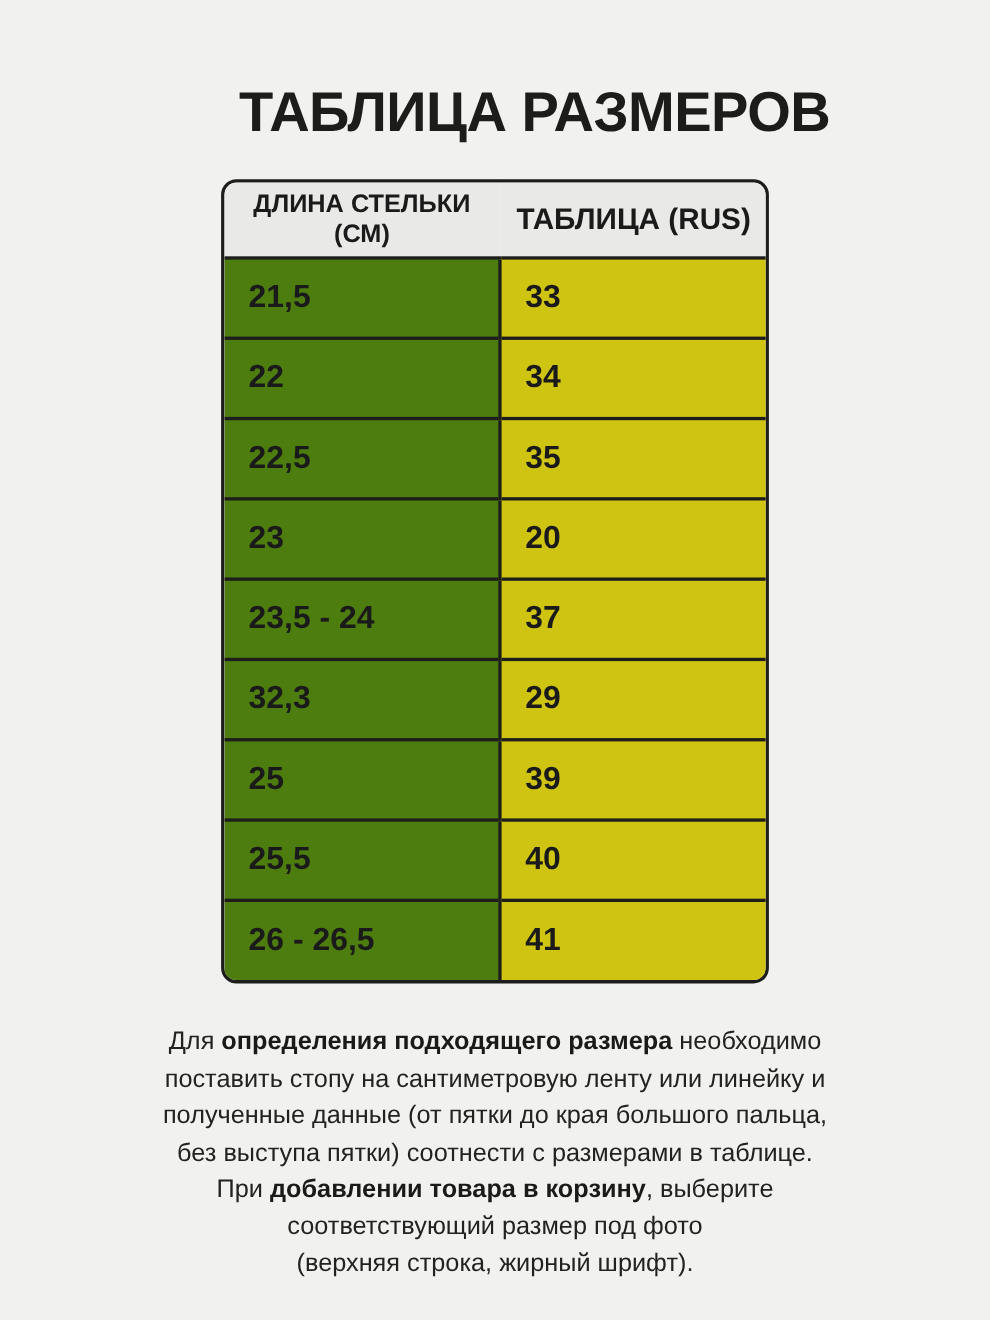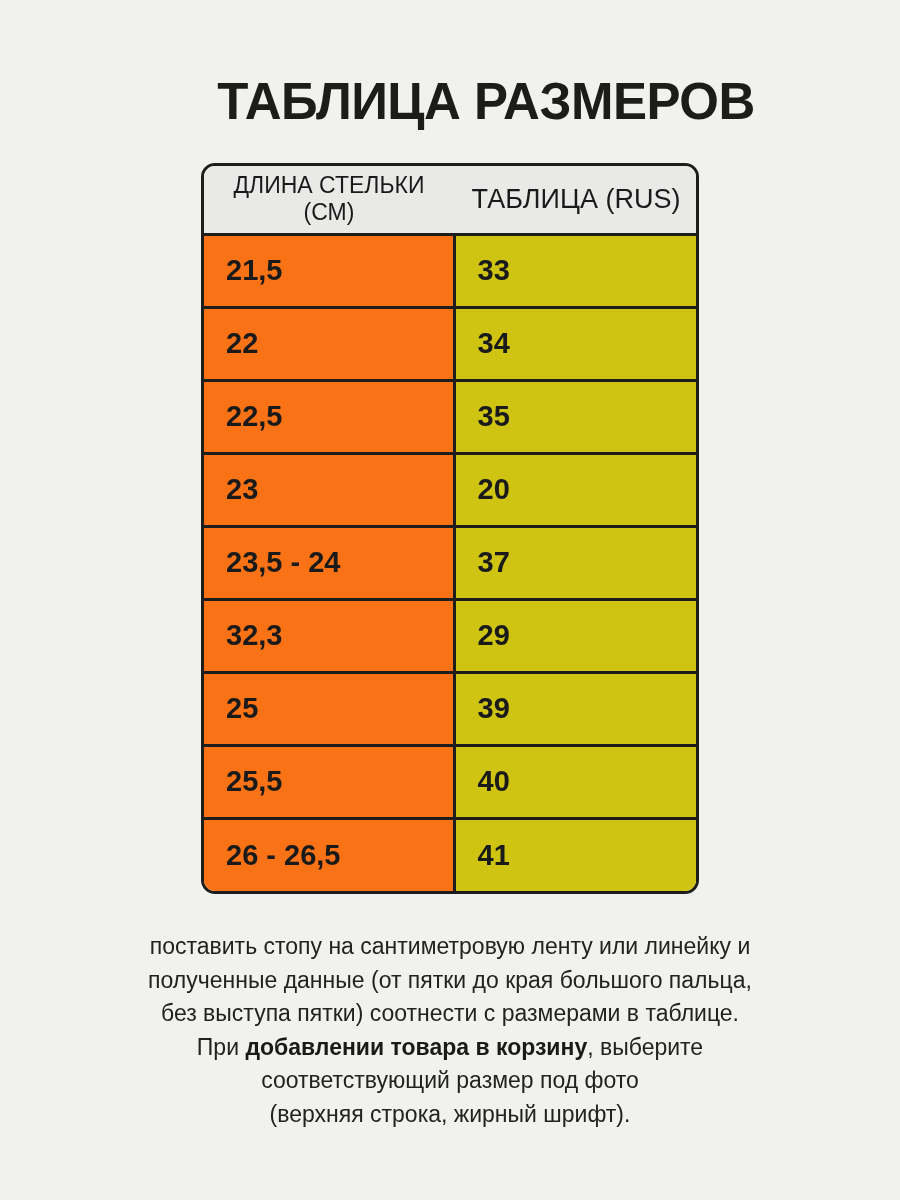--- a/index.html
+++ b/index.html
@@ -40,38 +40,38 @@
   }
   .size-table th, .size-table td {
     text-align: left;
     vertical-align: middle;
     border: 0;
   }
   .size-table th {
     background: #e9e9e7;
     height: 68px;
     text-align: center;
-    font-weight: 400;
+    font-weight: 700;
   }
   .size-table th.th-insole { width: 250px; font-size: 23px; line-height: 1.18; }
   .size-table th.th-size   { width: 244px; font-size: 27px; }
   .size-table td {
     height: 73px;
     padding-left: 22px;
     font-size: 29px;
     font-weight: 600;
     border-top: 3px solid #1d1d1b;
   }
   .size-table td.cell-size {
     border-left: 3px solid #1d1d1b;
     background: #d0c413;
     margin-top: 43px;
   }
   .size-table td.cell-insole {
-    background: #f97316;
+    background: #4d7c0f;
     margin-left: 28px;
   }
   .footer-note {
     position: absolute;
     top: 930px;
     left: 100px;
     width: 700px;
     text-align: center;
     font-size: 23px;
     line-height: 33.5px;
@@ -130,19 +130,20 @@
         </tr>
         <tr>
           <td class="cell-insole">26 - 26,5</td>
           <td class="cell-size">41</td>
         </tr>
       </tbody>
   </table>
 </div>
 
 <div class="footer-note">
+    <div><span>Для </span><b>определения подходящего размера</b><span> необходимо</span></div>
     <div><span>поставить стопу на сантиметровую ленту или линейку и</span></div>
     <div><span>полученные данные (от пятки до края большого пальца,</span></div>
     <div><span>без выступа пятки) соотнести с размерами в таблице.</span></div>
     <div><span>При </span><b>добавлении товара в корзину</b><span>, выберите</span></div>
     <div><span>соответствующий размер под фото</span></div>
     <div><span>(верхняя строка, жирный шрифт).</span></div>
   </div>
 
 </body></html>

